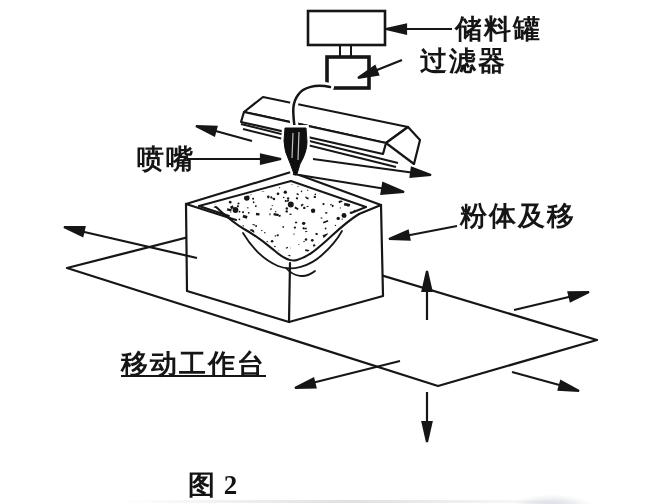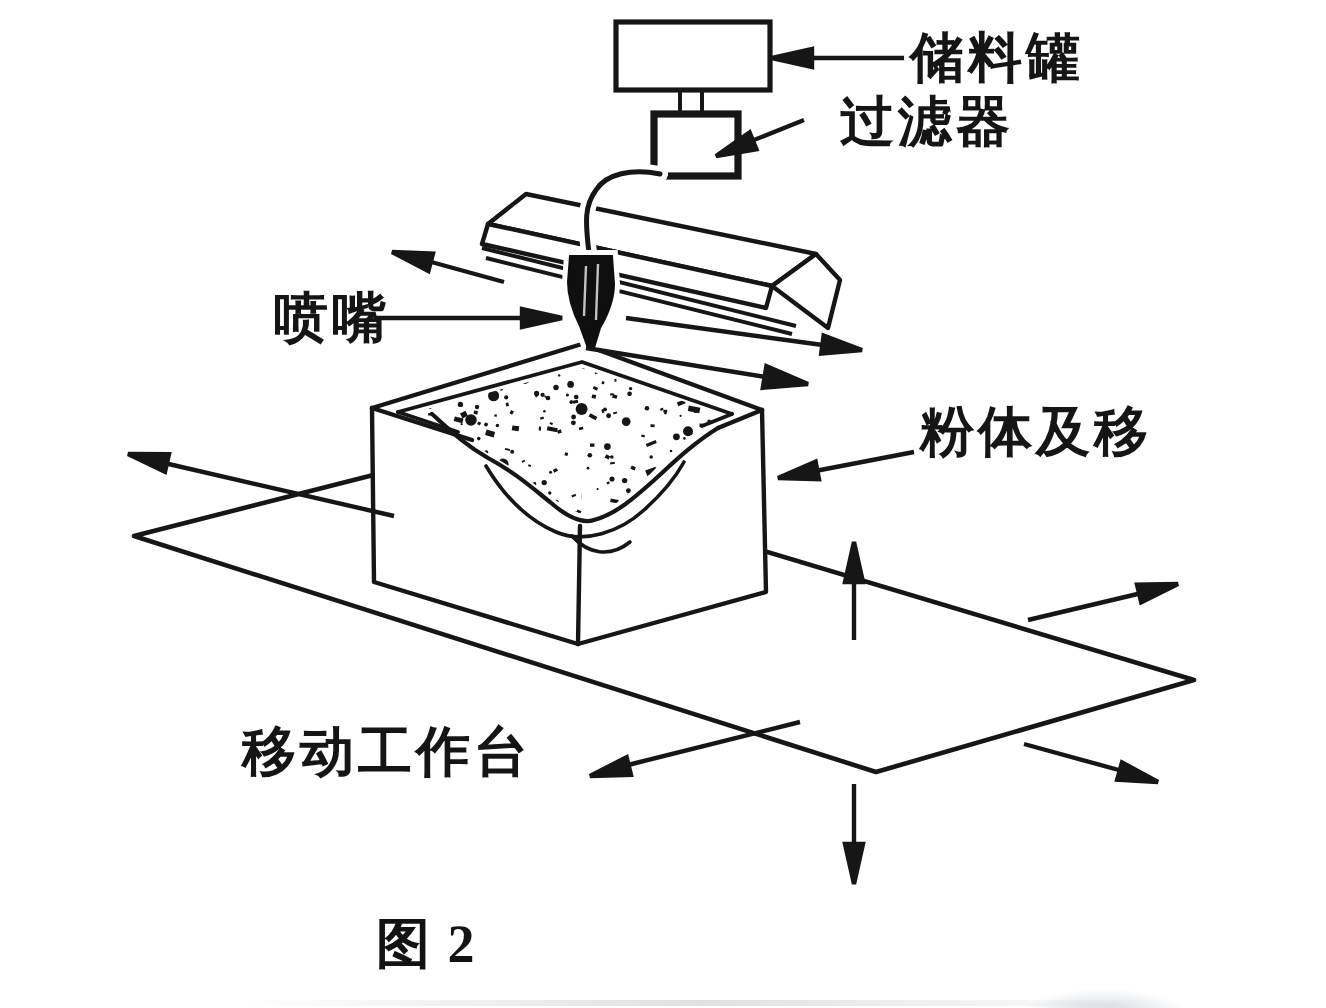--- a/index.html
+++ b/index.html
@@ -2,21 +2,21 @@
 <html><head>
 <meta charset="utf-8">
 <style>
   html,body{margin:0;padding:0;background:#ffffff;}
   #page{position:relative;width:663px;height:504px;background:#ffffff;overflow:hidden;
         font-family:"Liberation Sans",sans-serif;color:#141414;}
   #diagram-svg{position:absolute;left:0;top:0;}
   .lbl{position:absolute;font-weight:bold;color:#151515;white-space:nowrap;
        font-size:27px;letter-spacing:2px;line-height:31px;}
   .lbl-two-line span{display:block;}
-  #caption{position:absolute;left:188px;top:454px;display:flex;gap:24px;
+  #caption{position:absolute;left:188px;top:467px;display:flex;gap:24px;
            font-size:27px;font-weight:bold;letter-spacing:1px;
            font-family:"Liberation Serif",serif;color:#131313;}
   #smudge{position:absolute;left:508px;top:494px;width:88px;height:16px;
           background:radial-gradient(ellipse at 50% 100%, rgba(158,166,182,.55), rgba(158,166,182,0) 70%);}
   #scanline{position:absolute;left:120px;top:500px;width:460px;height:3px;
             background:linear-gradient(90deg,rgba(0,0,0,0),rgba(0,0,0,.12),rgba(0,0,0,0));}
 </style>
 </head>
 <body>
 
@@ -449,21 +449,21 @@
       </g>
     </g>
   </svg>
 
   <div class="lbl" style="left:420px;top:46px;">过滤器</div>
   <div class="lbl" style="left:455px;top:14px;">储料罐</div>
   <div class="lbl" style="left:121px;top:144px;padding-left:16px;">喷嘴</div>
   <div class="lbl lbl-two-line" style="left:460px;top:201px;">
     <span>粉体及移</span>
   </div>
-  <div class="lbl" style="left:121px;top:361px;">移动工作台</div>
+  <div class="lbl" style="left:121px;top:349px;text-decoration:underline;">移动工作台</div>
 
   <div id="caption">
     <span>图 2</span>
   </div>
 
   <div id="smudge"></div>
   <div id="scanline"></div>
 </div>
 
 </body></html>

